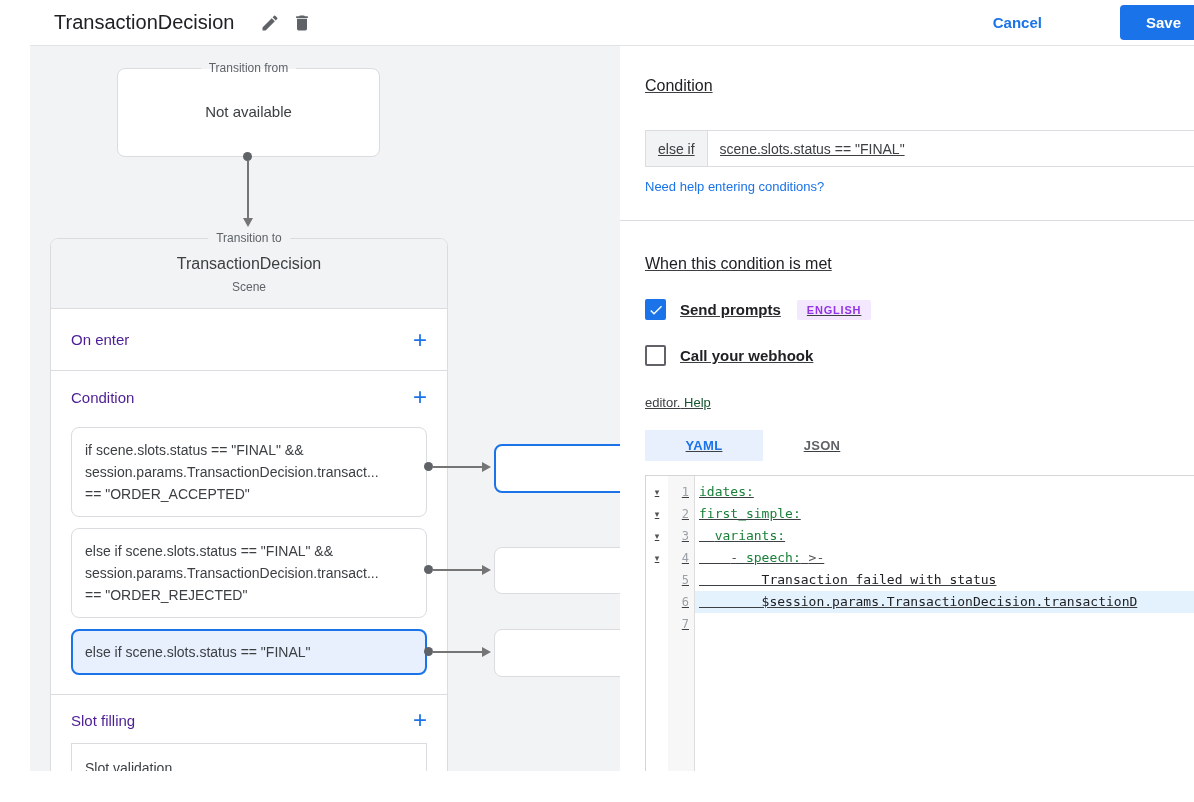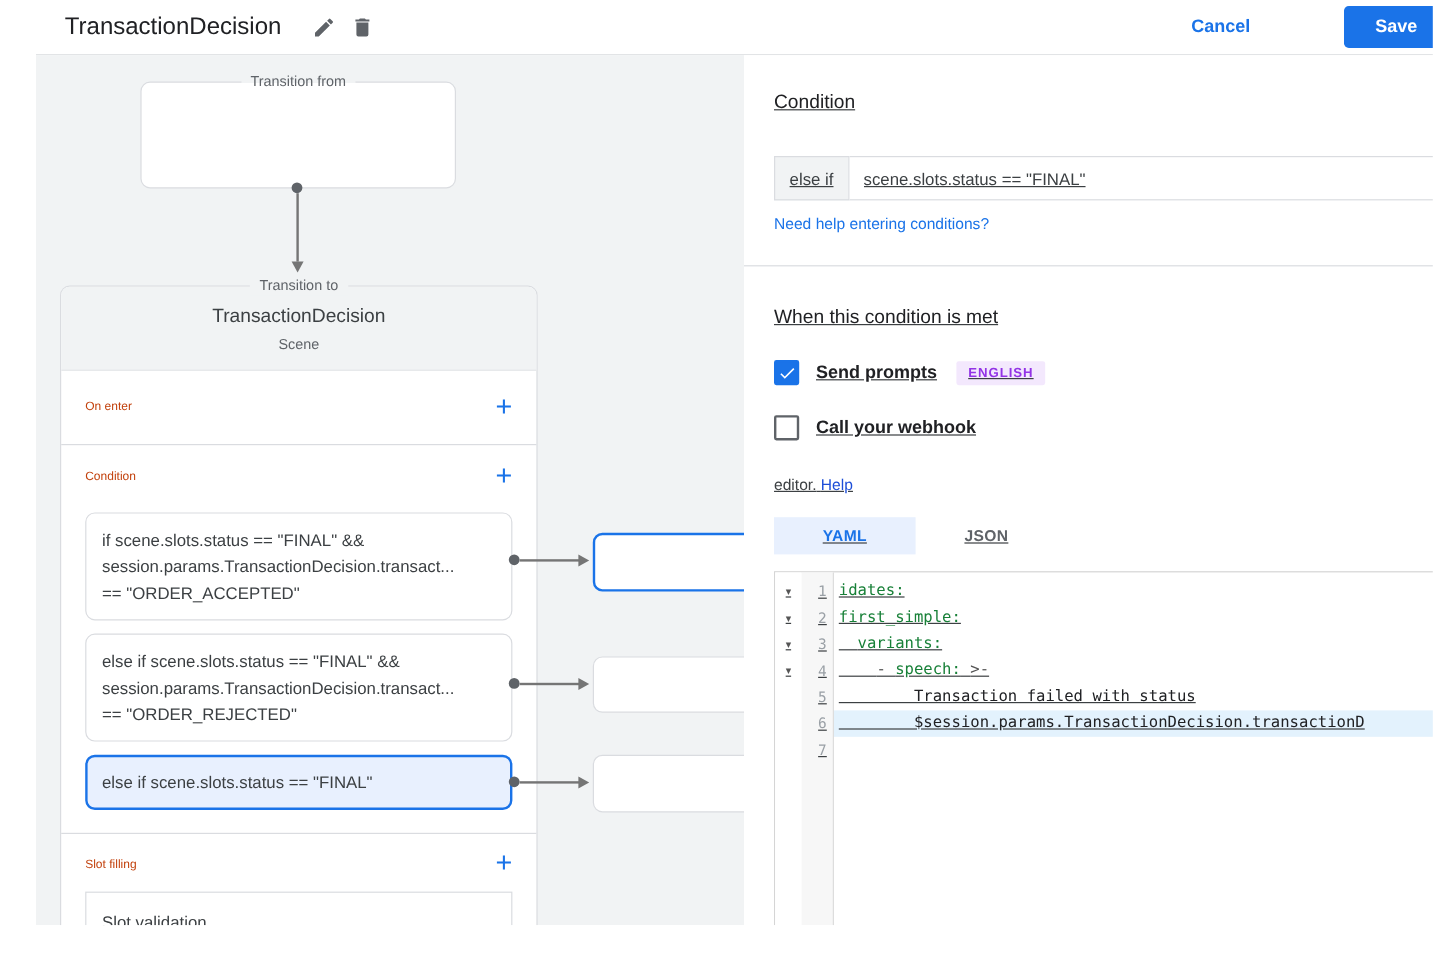--- a/index.html
+++ b/index.html
@@ -34,21 +34,21 @@
   .tfrom-body { text-align:center; padding-top:34px; font-size:15px; color:#3c4043; }
   .tto { left:20px; top:192px; width:398px; height:612px; background:#fff;
     border:1px solid #dadce0; border-radius:8px; position:absolute; }
   .tto .legend { background:#f1f3f4; }
   .tto-header { background:#f1f3f4; border-bottom:1px solid #dadce0; border-radius:7px 7px 0 0;
     height:70px; text-align:center; padding-top:15px; }
   .tto-title { font-size:16px; color:#3c4043; line-height:20px; }
   .tto-sub { font-size:12px; color:#5f6368; margin-top:6px; }
   .sec-row { display:flex; align-items:center; justify-content:space-between; padding:0 20px; }
   .on-enter { height:62px; border-bottom:1px solid #dadce0; }
-  .sec-label { font-size:10px; color:#c2410c; }
+  .sec-label { font-size:15px; color:#4c1d95; }
   .plus { color:#1a73e8; font-size:24px; font-weight:300; line-height:20px; cursor:pointer; }
   .cond-section { padding:16px 20px 19px 20px; border-bottom:1px solid #dadce0; }
   .cond-section .sec-row, .slot-section .sec-row { padding:0; }
   .cond-section .sec-row { margin-bottom:20px; }
   .cond-card { background:#fff; border:1px solid #dadce0; border-radius:8px;
     padding:11px 13px; font-size:14px; line-height:22px; color:#3c4043; margin-bottom:11px; cursor:pointer; }
   .cond-card:last-child { margin-bottom:0; }
   .cond-card.selected { background:#e8f0fe; border:2px solid #1a73e8; padding:10px 12px; }
   .slot-section { padding:15px 20px 0 20px; }
   .slot-section .sec-row { margin-bottom:13px; }
@@ -83,21 +83,21 @@
   .h-when { margin-top:33px; line-height:20px; }
   .cbx-row { display:flex; align-items:center; margin-top:25px; }
   .cbx { width:21px; height:21px; border:2px solid #5f6368; border-radius:2px;
     background:#fff; cursor:pointer; flex:none; display:flex; align-items:center; justify-content:center; }
   .cbx.checked { background:#1a73e8; border-color:#1a73e8; }
   .cbx svg { fill:#fff; }
   .cbx-label { font-size:15px; font-weight:700; color:#202124; margin-left:14px; }
   .lang-badge { margin-left:16px; background:#f3e8fd; color:#9334e6; font-size:11px;
     font-weight:700; letter-spacing:0.8px; padding:4px 10px; border-radius:2px; }
   .desc { margin-top:13px; font-size:13px; line-height:16px; color:#3c4043; }
-  .desc a { color:#1d4ed8; text-decoration:none; cursor:pointer; }
+  .desc a { color:#14532d; text-decoration:none; cursor:pointer; }
   .tabs { display:flex; margin-top:19px; }
   .tab { width:118px; height:31px; line-height:31px; text-align:center; font-size:13px;
     font-weight:700; letter-spacing:0.3px; color:#5f6368; cursor:pointer; }
   .tab.active { background:#e8f0fe; color:#1a73e8; }
   
   .editor { margin-top:14px; height:332px; border:1px solid #d5d5d5; display:flex; background:#fff; }
   .fold-col { width:22px; background:#fff; padding-top:5px; flex:none; }
   .num-col { width:27px; background:#f7f7f7; border-right:1px solid #ddd; padding-top:5px;
     text-align:right; flex:none; }
   .code-col { flex:1; padding-top:5px; overflow:hidden; }
@@ -139,20 +139,21 @@
       <button class="btn-filled">Save</button>
     </div>
   </header>
 
   <div class="main">
 
     <div class="canvas">
 
       <div class="node tfrom">
         <span class="legend">Transition from</span>
+        <div class="tfrom-body">Not available</div>
       </div>
 
       <div class="dot" style="left:213px; top:106px;"></div>
       <div class="vline" style="left:217px; top:115px; height:57px;"></div>
       <div class="arrow-down" style="left:213px; top:172px;"></div>
 
       <div class="tto">
         <span class="legend">Transition to</span>
         <div class="tto-header">
           <div class="tto-title">TransactionDecision</div>

